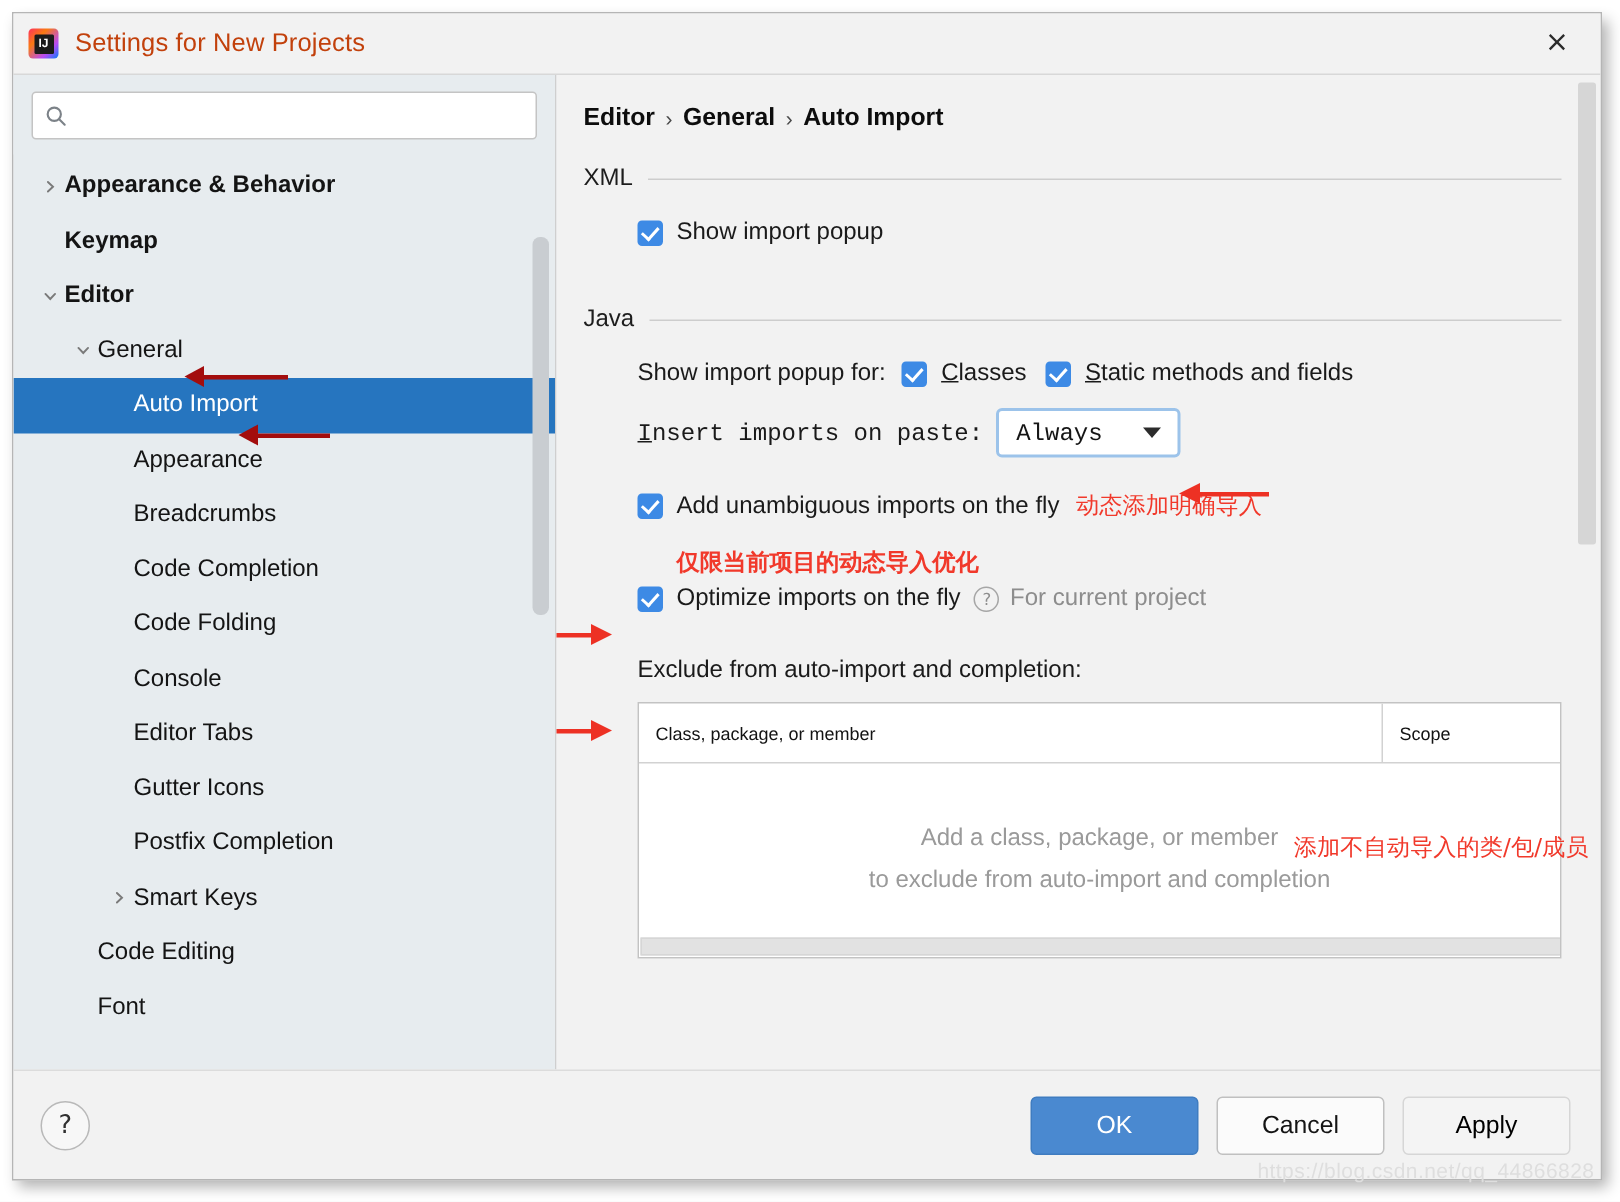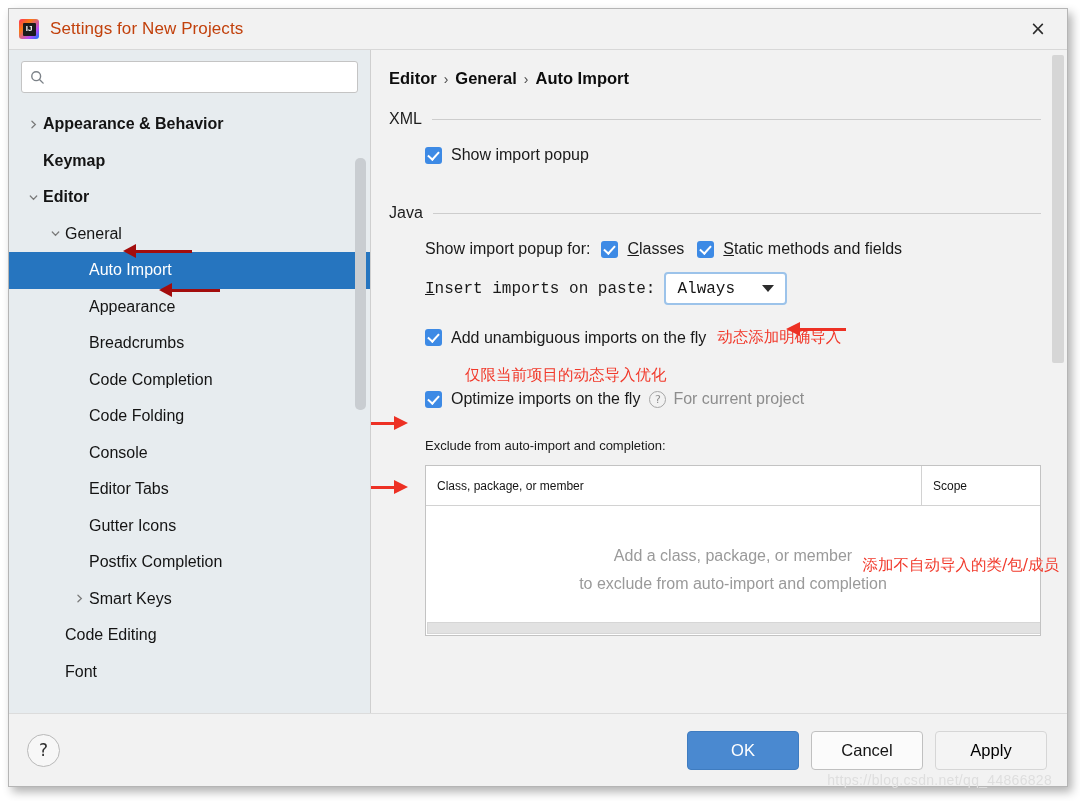--- a/index.html
+++ b/index.html
@@ -308,21 +308,21 @@
     border-bottom: 7px solid transparent;
   }
   .head-l {
     width: 0; height: 0;
     border-top: 7px solid transparent;
     border-bottom: 7px solid transparent;
   }
 
   
   #table-label {
-    font-size: 13px;
+    font-size: 16px;
     color: #1a1a1a;
     margin: 30px 0 12px 36px;
   }
   #table {
     margin-left: 36px;
     background: #ffffff;
     border: 1px solid #c3c3c3;
     height: 171px;
     position: relative;
     overflow: hidden;
@@ -428,21 +428,21 @@
   }
   .btn.disabled {
     color: #000000;
     background: #f4f4f4;
     border-color: #d6d6d6;
     cursor: default;
   }
 
   #watermark {
     position: absolute;
-    right: 15px;
+    right: 4px;
     bottom: -2px;
     font-size: 14px;
     color: #dedede;
     letter-spacing: 0.3px;
     white-space: nowrap;
     font-family: "Liberation Sans", sans-serif;
   }
 </style>
 </head>
 <body>
@@ -607,21 +607,21 @@
           </span>
         </div>
 
         <div class="row" style="margin-top:22px;">
           <span class="cb"></span>
           <span>Add unambiguous imports on the fly</span>
           <span class="cn" style="margin-left:11px;">动态添加明确导入</span>
         </div>
 
         <div class="row" style="margin-top:17px; margin-bottom:0;">
-          <span class="cn" style="margin-left:40px;">仅限当前项目的动态导入优化</span>
+          <span class="cn" style="margin-left:26px;font-weight:bold;">仅限当前项目的动态导入优化</span>
         </div>
 
         <div class="row" style="margin-top:4px;">
           <span class="cb"></span>
           <span>Optimize imports on the fly</span>
           <span class="help-icon">?</span>
           <span class="muted">For current project</span>
         </div>
 
         <div id="table-label">Exclude from auto-import and completion:</div>

